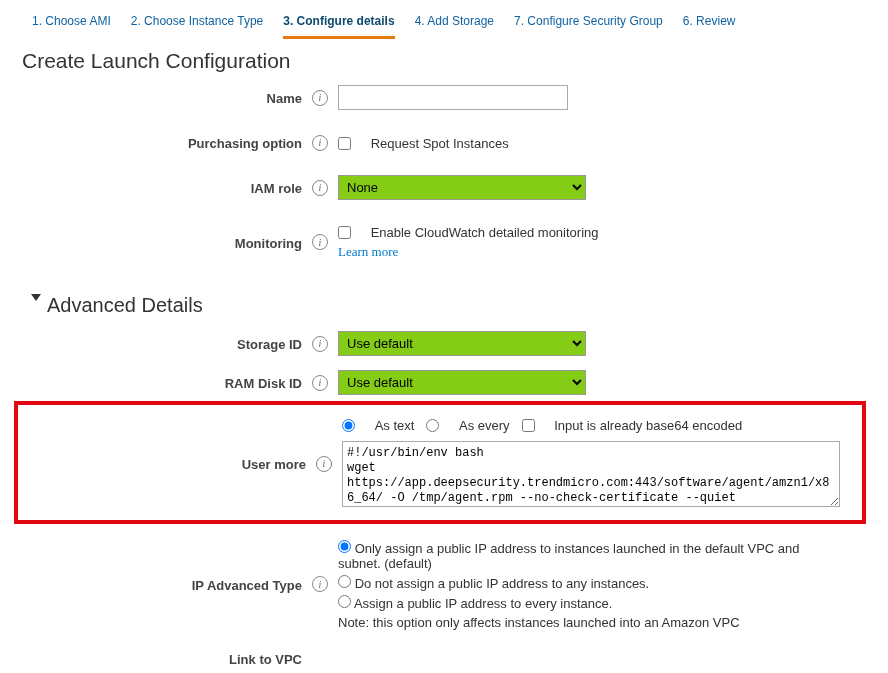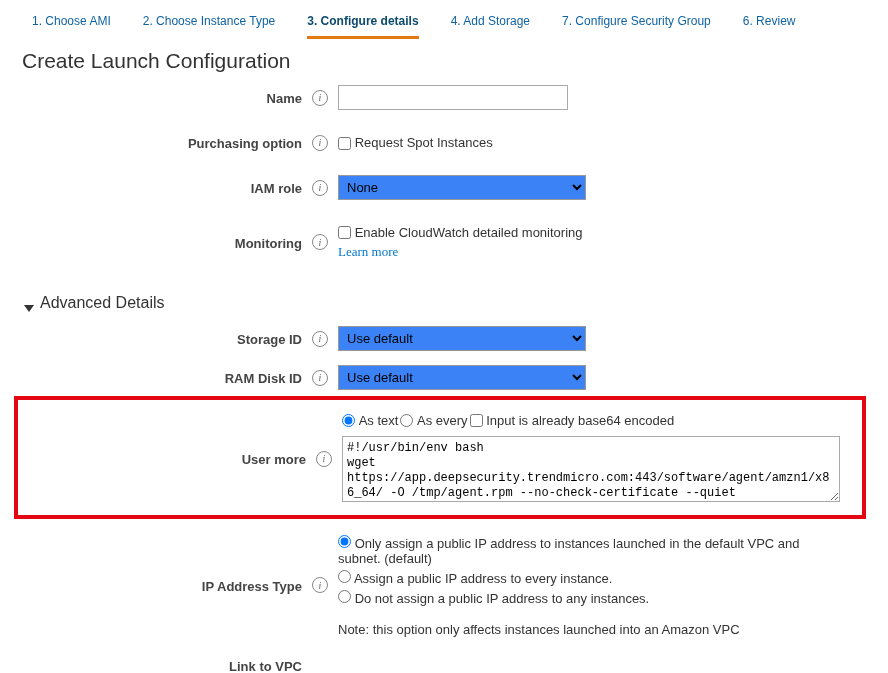--- a/index.html
+++ b/index.html
@@ -7,21 +7,21 @@
     font-family: Arial, Helvetica, sans-serif;
     font-size: 13px;
     color: #333;
     background: #fff;
     padding: 0;
     width: 888px;
   }
   
   .steps {
     display: flex;
-    gap: 32px;
+    gap: 20px;
     padding: 8px 22px 0 32px;
     font-size: 12px;
     color: #1063a3;
   }
   .step { padding: 6px 0 8px 0; border-bottom: 3px solid transparent; cursor: pointer; }
   .step.active { color: #0c4a6e; font-weight: bold; border-bottom-color: #e47911; }
   h1.page-title {
     font-size: 21px;
     font-weight: 300;
     color: #333;
@@ -64,71 +64,71 @@
     width: 230px;
     border: 1px solid #aaa;
     padding: 4px 6px;
     font-size: 13px;
   }
   select.form-select {
     width: 248px;
     border: 1px solid #999;
     padding: 3px 4px;
     font-size: 13px;
-    background: #3b82f6;
+    background: #84cc16;
   }
   .checkbox-line label, .radio-line label {
     font-size: 13px;
     color: #333;
-    margin-left: 0;
+    margin-left: 16px;
     vertical-align: middle;
   }
   .checkbox-line input, .radio-line input { vertical-align: middle; }
   a.link { color: #07c; text-decoration: none; font-family: Liberation Serif, serif; }
   
   .adv-header {
     display: flex;
-    align-items: flex-end;
+    align-items: flex-start;
     gap: 6px;
-    padding: 20px 0 6px 24px;
-    font-size: 16px;
+    padding: 20px 0 6px 31px;
+    font-size: 20px;
     color: #333;
   }
   .caret-down {
     width: 0; height: 0;
     border-left: 5px solid transparent;
     border-right: 5px solid transparent;
     border-top: 7px solid #333;
     cursor: pointer;
   }
   .highlight-box {
     border: 4px solid #e30613;
     padding: 4px 4px 4px 0;
     margin-left: -8px;
   }
   .userdata-options {
     display: flex;
     align-items: center;
-    gap: 2px;
+    gap: 12px;
     padding-bottom: 8px;
     flex-wrap: wrap;
   }
   textarea.userdata {
     width: 498px;
     height: 66px;
     font-family: "Courier New", monospace;
     font-size: 12px;
     border: 1px solid #aaa;
     padding: 4px;
     resize: both;
     overflow-y: scroll;
     line-height: 1.25;
   }
   .radio-block { display:block; padding: 2px 0; }
-  .note { color: #333; padding-top: 2px; margin-top: 12px; }
+  .note { color: #333; padding-top: 2px; }
 </style>
 </head>
 <body>
 
 <div class="steps">
   <div class="step">1. Choose AMI</div>
   <div class="step">2. Choose Instance Type</div>
   <div class="step active">3. Configure details</div>
   <div class="step">4. Add Storage</div>
   <div class="step">7. Configure Security Group</div>
@@ -229,34 +229,34 @@
         </div>
         <textarea class="userdata" style="">#!/usr/bin/env bash
 wget
 https://app.deepsecurity.trendmicro.com:443/software/agent/amzn1/x86_64/ -O /tmp/agent.rpm --no-check-certificate --quiet
 rpm -ihv /tmp/agent.rpm</textarea>
       </div>
     </div>
   </div>
 
   <div class="row" style="padding-top:12px">
-    <div class="label-col">IP Address Type</div>
+    <div class="label-col">IP Advanced Type</div>
     <div class="info-col"><span class="info-icon">i</span></div>
     <div class="field-col" style="max-width:500px">
       <span class="radio-block">
         <input type="radio" name="ip" checked="" style="">
         <label>Only assign a public IP address to instances launched in the default VPC and subnet. (default)</label>
       </span>
       <span class="radio-block">
         <input type="radio" name="ip" style="">
-        <label>Assign a public IP address to every instance.</label>
+        <label>Do not assign a public IP address to any instances.</label>
       </span>
       <span class="radio-block">
         <input type="radio" name="ip" style="">
-        <label>Do not assign a public IP address to any instances.</label>
+        <label>Assign a public IP address to every instance.</label>
       </span>
       <div class="note">Note: this option only affects instances launched into an Amazon VPC</div>
     </div>
   </div>
 
   <div class="row" style="padding-top:12px">
     <div class="label-col">Link to VPC</div>
     <div class="info-col"></div>
     <div class="field-col">
       

